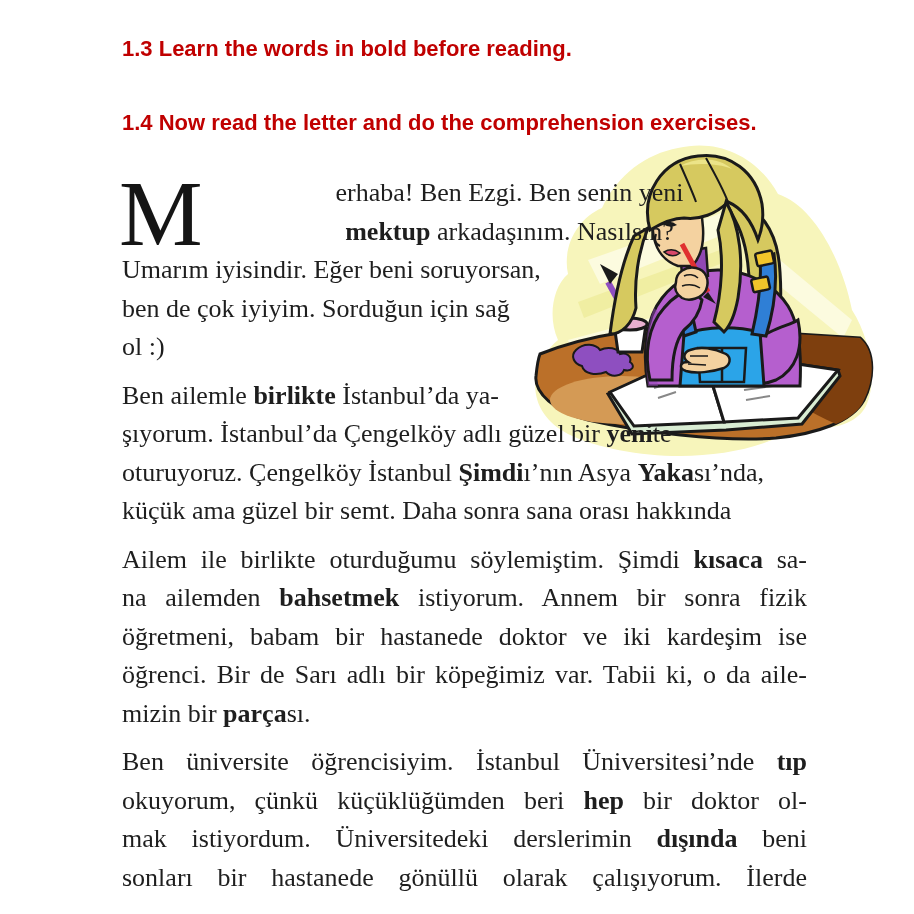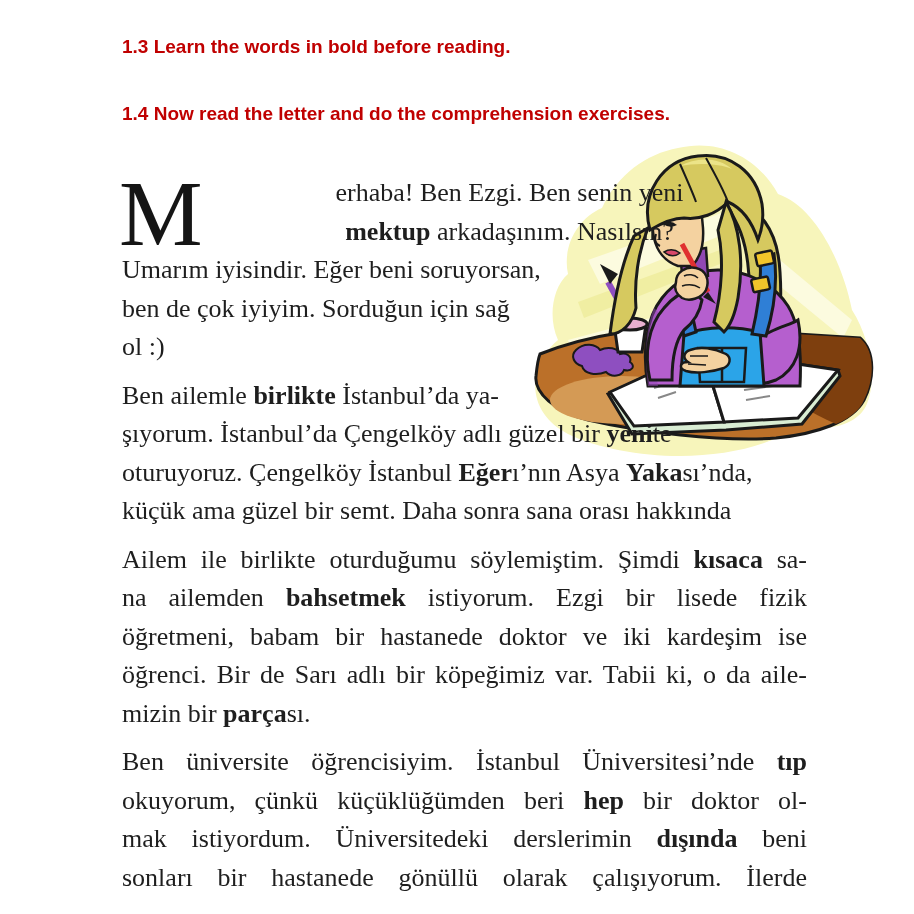--- a/index.html
+++ b/index.html
@@ -8,22 +8,22 @@
     --desk:#bb7029; --desk_dark:#7e3f0e; --desk_light:#d49a55;
     --book_page:#ffffff; --book_edge:#d9edd3;
     --hair:#d6c95f; --hair_light:#ece488; --skin:#f4d2a0;
     --sweater:#b55fce; --sweater_dark:#9148b3;
     --overall:#2ba4e8; --strap:#2f7fd6; --buckle:#f2c52a;
     --pencil:#e03030; --ink:#8e4fc0; --outline:#1a1a1a;
   }
   html,body{margin:0;padding:0;}
   .page{position:relative;width:914px;height:914px;background:var(--page_bg,#fff);overflow:hidden;}
   .heading{position:absolute;left:122px;font-family:"Liberation Sans",sans-serif;font-weight:700;
-           font-size:19px;color:var(--heading_red,#c00000);white-space:nowrap;}
-  #h13{top:36px;} #h14{top:103px;text-align:center;}
+           font-size:22px;color:var(--heading_red,#c00000);white-space:nowrap;}
+  #h13{top:36px;} #h14{top:110px;text-align:center;}
   .illu{position:absolute;left:530px;top:142px;width:352px;height:318px;z-index:1;pointer-events:none;}
   .letter{position:absolute;left:122px;top:174px;width:685px;z-index:2;
           font-family:"Liberation Serif",serif;font-size:26px;color:var(--text_color,#1e1e1e);}
   .para{margin:0 0 10px 0;position:relative;}
   .line{height:38.5px;line-height:38.5px;white-space:nowrap;}
   .line.ind{padding-left:90px;text-align:center;}
   .line.j{white-space:normal;text-align:justify;text-align-last:justify;overflow:hidden;}
   .bold{font-weight:700;margin-top:44px;}
   .dropcap{position:absolute;left:-3px;top:-8px;font-size:94px;line-height:94px;
            font-family:"Liberation Serif",serif;color:#151515;}
@@ -104,28 +104,28 @@
           <div class="line ind"><span class="bold">mektup</span><span> arkadaşınım. Nasılsın?</span></div>
           <div class="line"><span>Umarım iyisindir. Eğer beni soruyorsan,</span></div>
           <div class="line"><span>ben de çok iyiyim. Sorduğun için sağ</span></div>
           <div class="line"><span>ol :)</span></div>
         </div>
     </div>
     <div class="para">
       <div>
           <div class="line"><span>Ben ailemle </span><span class="bold">birlikte</span><span> İstanbul’da ya-</span></div>
           <div class="line"><span>şıyorum. İstanbul’da Çengelköy adlı güzel bir </span><span class="bold">yeni</span><span>te</span></div>
-          <div class="line"><span>oturuyoruz. Çengelköy İstanbul </span><span class="bold">Eğer</span><span>ı’nın Asya </span><span class="bold">Yaka</span><span>sı’nda,</span></div>
+          <div class="line"><span>oturuyoruz. Çengelköy İstanbul </span><span class="bold">Şimdi</span><span>ı’nın Asya </span><span class="bold">Yaka</span><span>sı’nda,</span></div>
           <div class="line"><span>küçük ama güzel bir semt. Daha sonra sana orası hakkında</span></div>
         </div>
     </div>
     <div class="para">
       <div>
           <div class="line j"><span>Ailem ile birlikte oturduğumu söylemiştim. Şimdi </span><span class="bold">kısaca</span><span> sa-</span></div>
-          <div class="line j"><span>na ailemden </span><span class="bold">bahsetmek</span><span> istiyorum. Ezgi bir lisede fizik</span></div>
+          <div class="line j"><span>na ailemden </span><span class="bold">bahsetmek</span><span> istiyorum. Annem bir sonra fizik</span></div>
           <div class="line j"><span>öğretmeni, babam bir hastanede doktor ve iki kardeşim ise</span></div>
           <div class="line j"><span>öğrenci. Bir de Sarı adlı bir köpeğimiz var. Tabii ki, o da aile-</span></div>
           <div class="line"><span>mizin bir </span><span class="bold">parça</span><span>sı.</span></div>
         </div>
     </div>
     <div class="para">
       <div>
           <div class="line j"><span>Ben üniversite öğrencisiyim. İstanbul Üniversitesi’nde </span><span class="bold">tıp</span></div>
           <div class="line j"><span>okuyorum, çünkü küçüklüğümden beri </span><span class="bold">hep</span><span> bir doktor ol-</span></div>
           <div class="line j"><span>mak istiyordum. Üniversitedeki derslerimin </span><span class="bold">dışında</span><span> beni</span></div>

